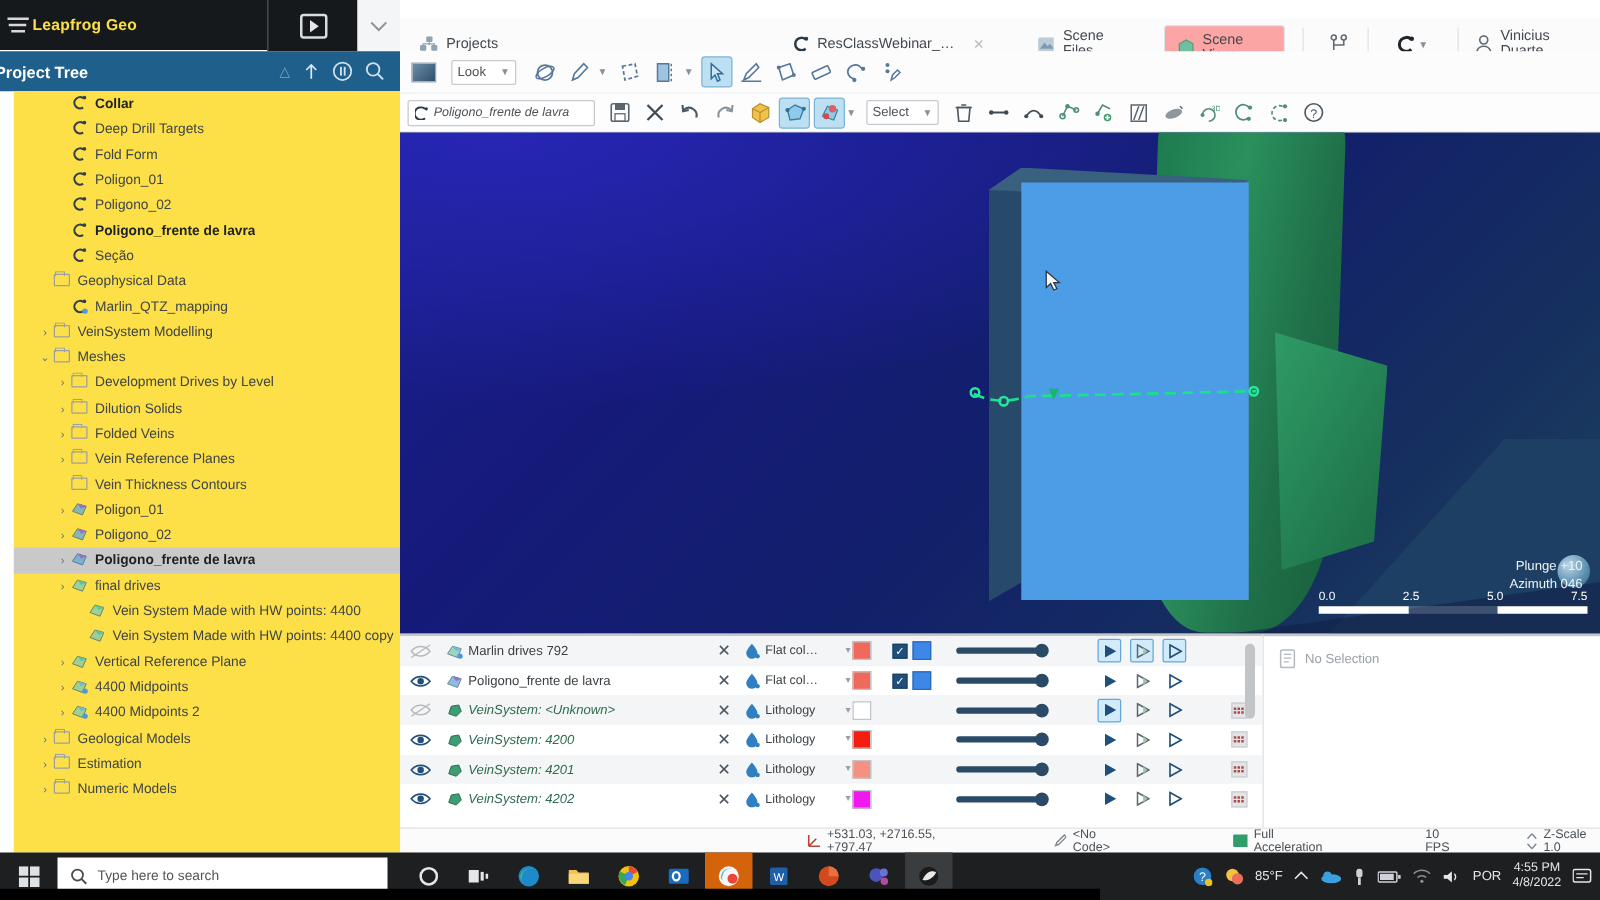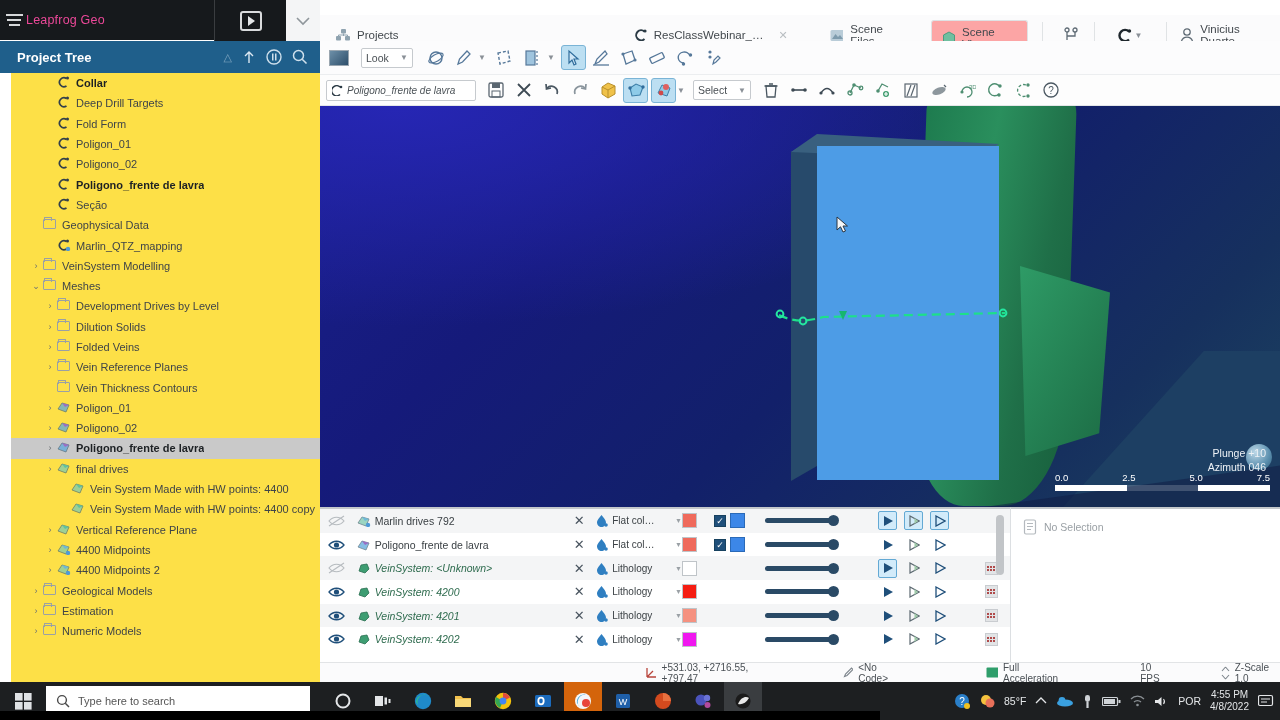--- a/index.html
+++ b/index.html
@@ -7,33 +7,33 @@
     font-family:"Liberation Sans", sans-serif; }
   .app { position:relative; width:1280px; height:720px; }
 
   
   .topbar { position:absolute; left:0; top:0; width:214px; height:40px; background:#16191c;
     display:flex; align-items:center; }
   .hamb { width:26px; height:40px; display:flex; flex-direction:column; justify-content:center;
     align-items:center; gap:3px; padding-left:2px;}
   .hamb i { display:block; background:#d6d8da; height:2px; }
   .hamb i:nth-child(1){ width:17px;} .hamb i:nth-child(2){ width:14px;} .hamb i:nth-child(3){ width:11px;}
-  .app-title { color:#ec4899; font-size:12.5px; font-weight:normal; letter-spacing:.2px; }
+  .app-title { color:#fde047; font-size:12.5px; font-weight:bold; letter-spacing:.2px; }
   .playbox { position:absolute; left:214px; top:0; width:72px; height:41px; background:#16191c;
     display:flex; align-items:center; justify-content:center; border-left:1px solid #3a3d40;}
   .playbtn { width:22px; height:20px; border:2px solid #d9dbdd; border-radius:3px;
     display:flex; align-items:center; justify-content:center;}
   .playbtn .tri { width:0;height:0;border-left:7px solid #e4e6e8;border-top:5px solid transparent;
     border-bottom:5px solid transparent; margin-left:2px;}
   .chevbox { position:absolute; left:286px; top:0; width:34px; height:41px; background:#f4f5f6;
     display:flex; align-items:center; justify-content:center; }
 
   
   .pt-head { position:absolute; left:0; top:41px; width:320px; height:32px;
-    background:#1f5f8b; display:flex; align-items:center;padding-left:21px; }
+    background:#1f5f8b; display:flex; align-items:center; }
   .pt-title { color:#fff; font-size:13px; font-weight:600; margin-left:-4px; }
   .pt-icons { margin-left:auto; display:flex; align-items:center; gap:10px; padding-right:12px;}
   .pt-icons span { color:#cfe0ec; }
 
   
   .tree { position:absolute; left:11px; top:73px; width:320px; height:609px; background:#fde047;
     overflow:hidden; border-right:1px solid #d0d3d6; }
   .trow { height:20.3px; display:flex; align-items:center; font-size:11px; color:#3f4448;
     padding-left:4px; white-space:nowrap; }
   .trow.sel { background:#c9c9c9; }

